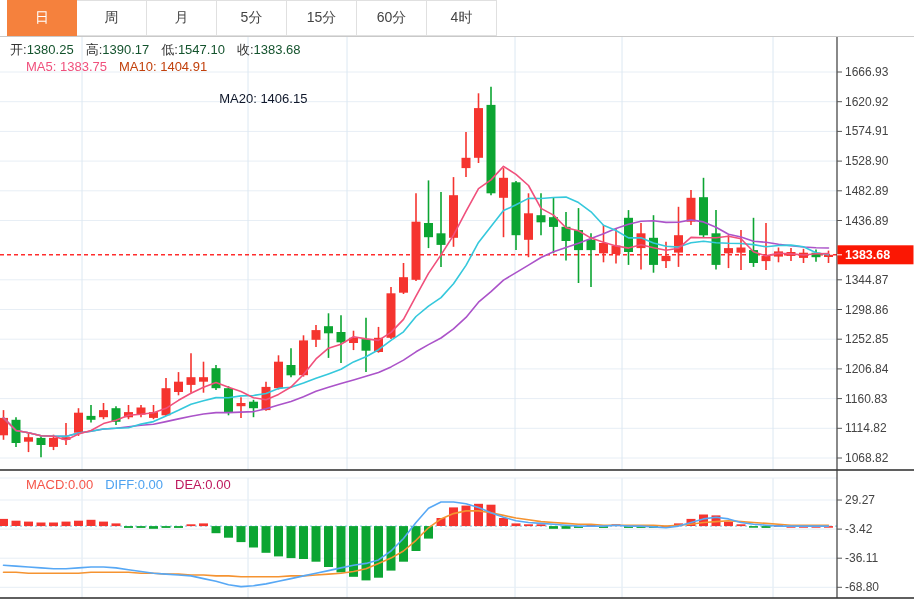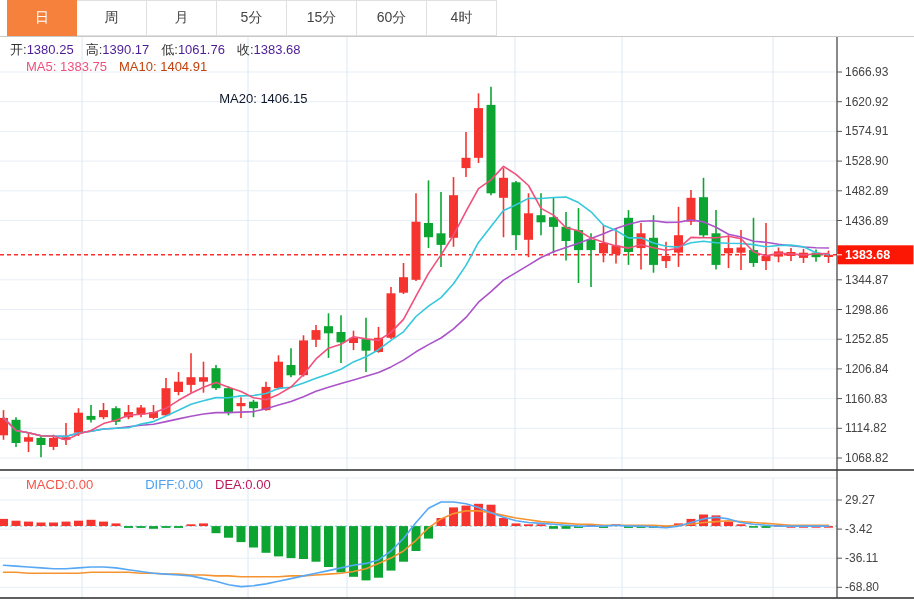--- a/index.html
+++ b/index.html
@@ -11,23 +11,23 @@
   .tab{width:70px;display:flex;align-items:center;justify-content:center;
        font-size:14px;color:#444;border:1px solid #e0e0e0;border-left:none;cursor:pointer;background:#fff;}
   .tab:first-child{border-left:1px solid #e0e0e0;}
   .tab.active{background:#f5813d;color:#fff;border-color:#f5813d;}
   .legend{position:absolute;display:flex;font-size:13px;line-height:16px;white-space:nowrap;}
   .legend-ohlc{left:10px;top:42px;}
   .legend-ma{left:26px;top:59px;}
   .legend-macd{left:26px;top:477px;}
   .legend .pair{margin-right:12px;}
   .lbl{color:#333;}
-  .val-red{color:#4c1d95;}
+  .val-red{color:#14532d;}
   .ma5{color:#f0507c;}  .ma10{color:#c2410c;}  .ma20{color:#0f172a;margin-top:32px;}
-  .macd-l{color:#f5564a;} .diff-l{color:#4da2f0;margin-left:40px;} .dea-l{color:#be185d;}
+  .macd-l{color:#f5564a;} .diff-l{color:#4da2f0;} .dea-l{color:#be185d;}
   svg{position:absolute;left:0;top:0;}
   svg text{font-family:"Liberation Sans","DejaVu Sans",sans-serif;}
 </style>
 </head>
 <body>
 
 <div class="app">
 
   <div class="tabbar">
     <div class="tab active">日</div>
@@ -330,21 +330,21 @@
         <line x1="837" y1="558.2" x2="842" y2="558.2" stroke="#555" stroke-width="1"></line>
         <text x="845" y="562.2">-36.11</text>
         <line x1="837" y1="587.3" x2="842" y2="587.3" stroke="#555" stroke-width="1"></line>
         <text x="845" y="591.3">-68.80</text>
       </g>
     </svg>
 
   <div class="legend legend-ohlc">
     <span class="pair"><span class="lbl">开:</span><span class="val-red">1380.25</span></span>
     <span class="pair"><span class="lbl">高:</span><span class="val-red">1390.17</span></span>
-    <span class="pair"><span class="lbl">低:</span><span class="val-red">1061.76</span></span>
+    <span class="pair"><span class="lbl">低:</span><span class="val-red">1547.10</span></span>
     <span class="pair"><span class="lbl">收:</span><span class="val-red">1383.68</span></span>
   </div>
 
   <div class="legend legend-ma">
     <span class="pair ma5"><span>MA5:</span> <span>1383.75</span></span>
     <span class="pair ma10"><span>MA10:</span> <span>1404.91</span></span>
     <span class="pair ma20"><span>MA20:</span> <span>1406.15</span></span>
   </div>
 
   <div class="legend legend-macd">

